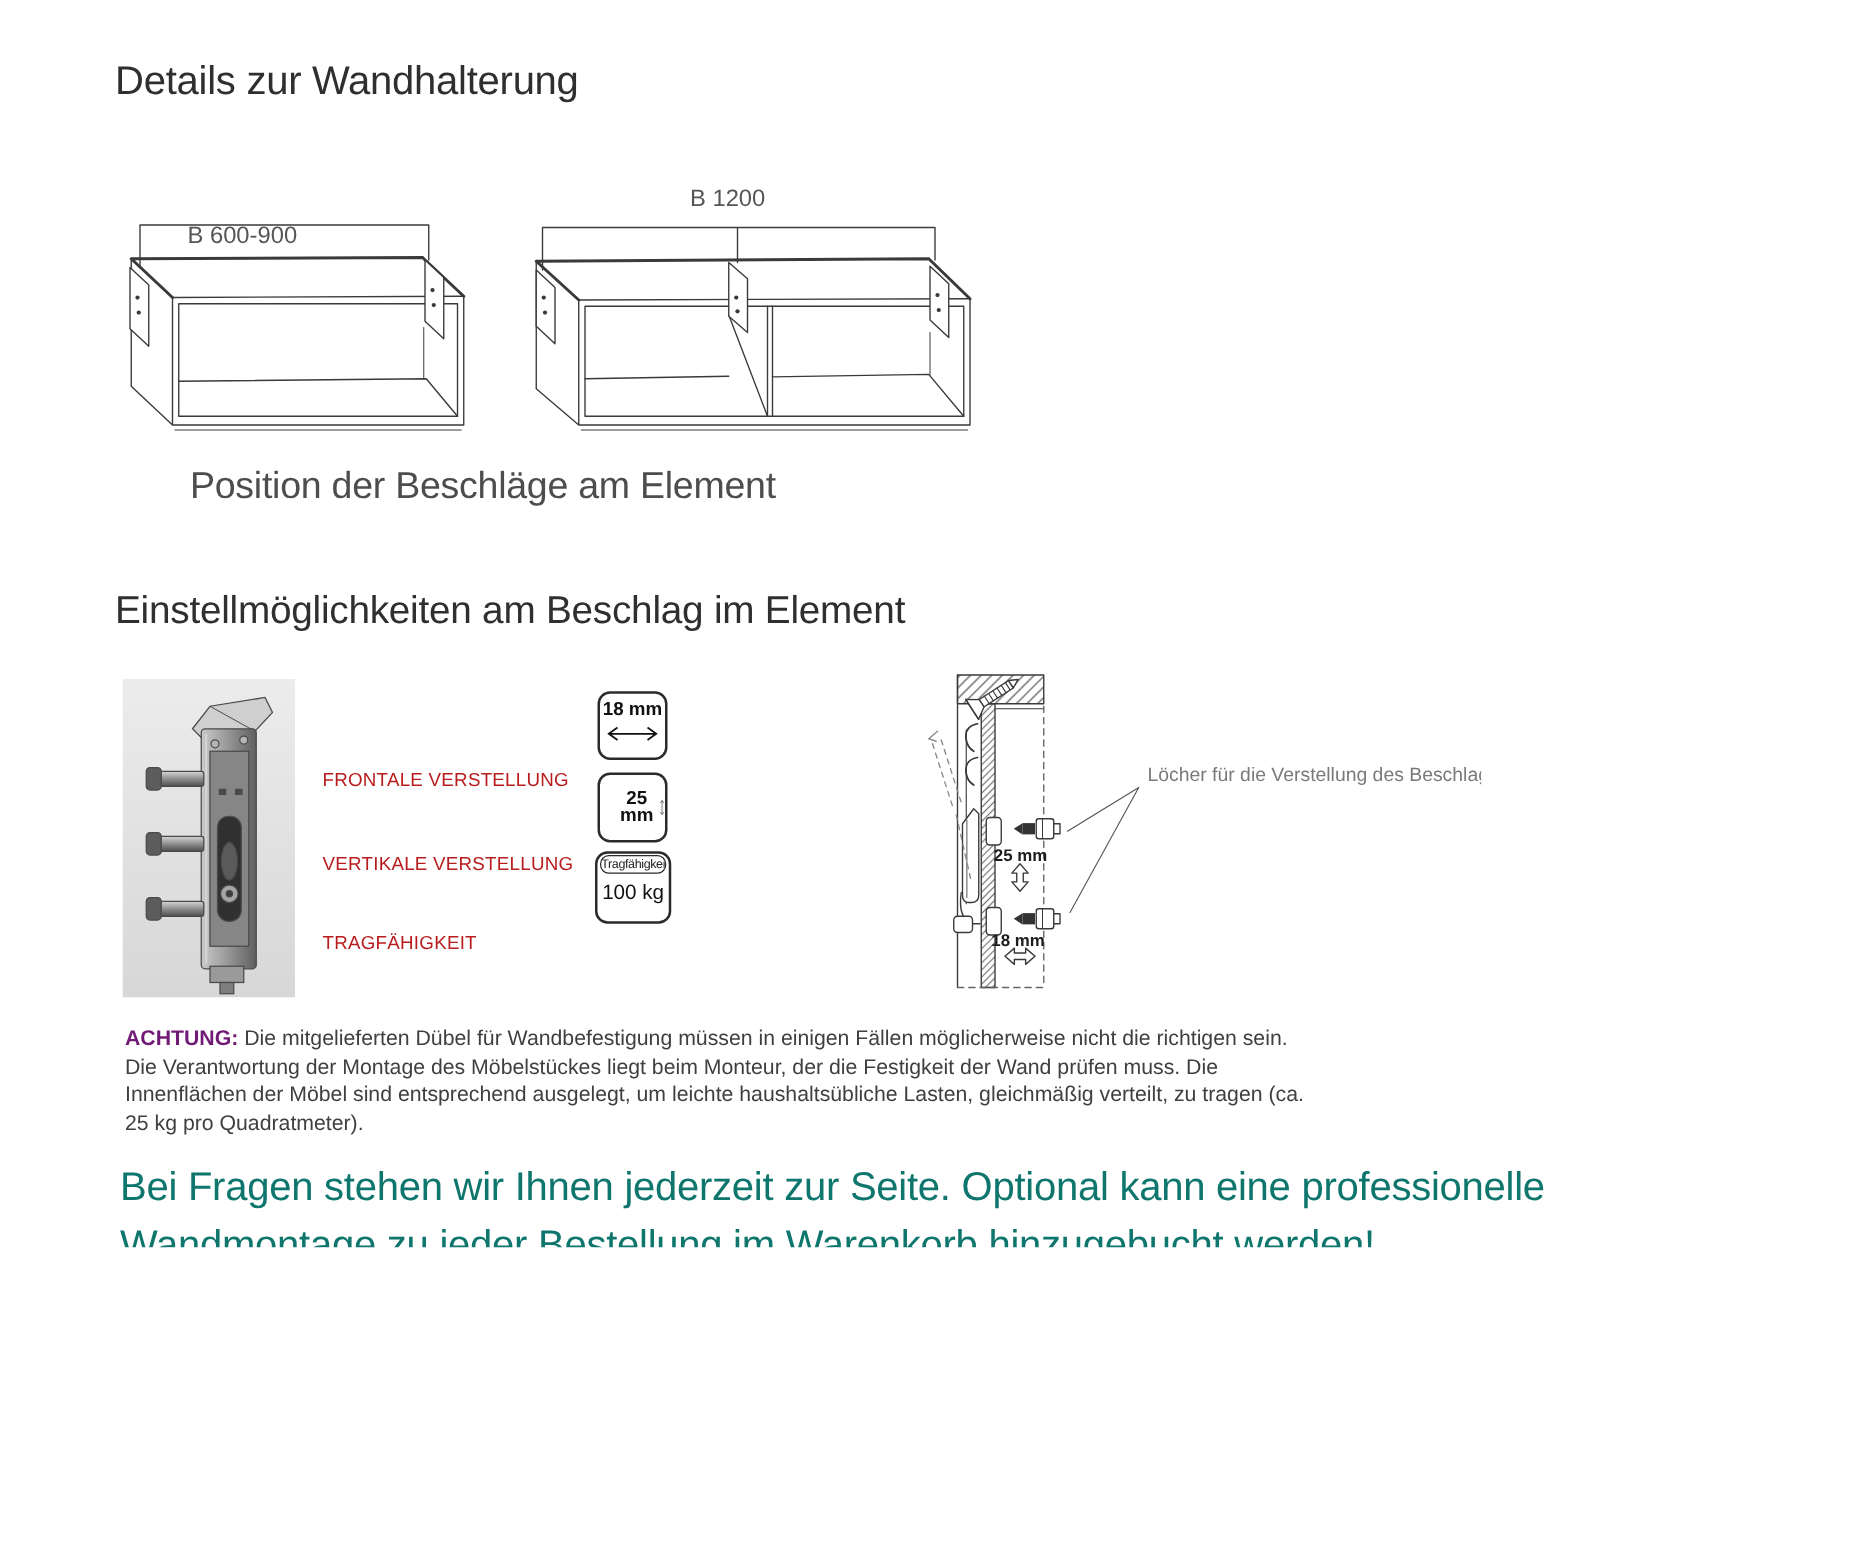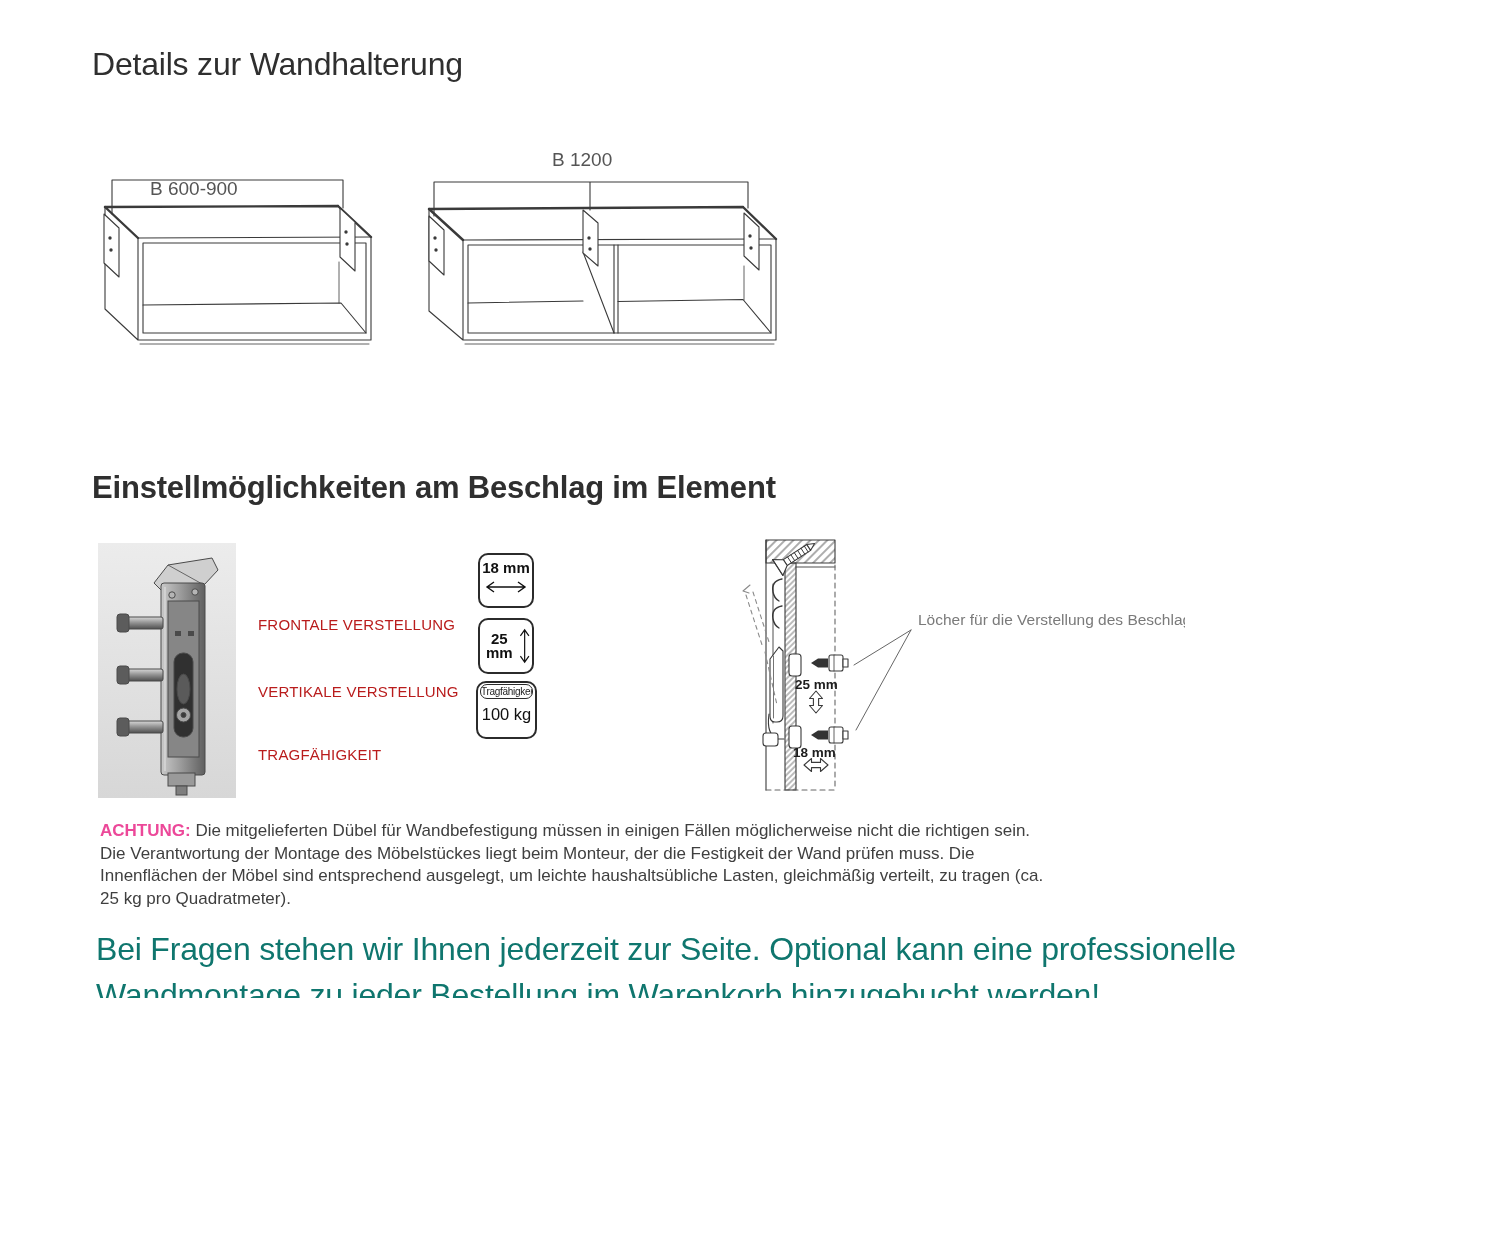--- a/index.html
+++ b/index.html
@@ -1,39 +1,39 @@
 <!DOCTYPE html>
 <html><head>
 <meta charset="utf-8">
 <style>
   html,body{margin:0;padding:0;background:#fff;}
   .page{position:relative;width:1500px;height:998px;background:#fff;overflow:hidden;
         font-family:"Liberation Sans","DejaVu Sans",sans-serif;color:#2f2f2f;}
   .abs{position:absolute;margin:0;}
   .h1{left:92px;top:46px;font-size:32px;font-weight:300;letter-spacing:-.2px;color:#2f2f2f;}
-  .h2{left:92px;top:470px;font-size:31px;font-weight:700;letter-spacing:-.2px;color:#2f2f2f;}
+  .h2{left:92px;top:470px;font-size:31px;font-weight:400;letter-spacing:-.2px;color:#2f2f2f;}
   .caption{left:152px;top:372px;font-size:30px;font-weight:300;letter-spacing:-.2px;color:#4d4d4d;}
   .dlabel{font-size:19px;color:#555;}
   .dlabel-left{left:150px;top:146px;margin-top:32px;}
   .dlabel-right{left:552px;top:149px;}
   .feat{left:258px;font-size:15px;color:#b91c1c;letter-spacing:.2px;white-space:nowrap;margin-top:40px;}
   .feat-1{top:576px;}.feat-2{top:643px;}.feat-3{top:706px;}
   .mbox{border:2px solid #2b2b2b;border-radius:10px;box-sizing:border-box;background:#fff;}
   .box18{left:478px;top:553px;width:56px;height:55px;}
-  .box25{left:478px;top:618px;width:56px;height:56px;display:flex;align-items:center;padding-left:6px;}
+  .box25{left:478px;top:618px;width:56px;height:56px;display:flex;align-items:center;padding-left:16px;}
   .boxcap{left:476px;top:681px;width:61px;height:58px;text-align:center;}
   .b-top{font-weight:bold;font-size:15px;text-align:center;margin-top:4px;color:#111;white-space:nowrap;}
   .b-arrow-h{display:block;margin:3px auto 0;}
   .v-col{font-weight:bold;font-size:15px;line-height:14px;color:#111;text-align:center;}
   .cap-title{font-size:10px;letter-spacing:-.3px;border:1.2px solid #2b2b2b;border-radius:7px;
              margin:1px 2px 0;padding:1px 0;color:#222;white-space:nowrap;overflow:hidden;}
   .cap-val{font-weight:normal;font-size:16.5px;margin-top:6px;color:#111;}
   .catas{left:562px;top:571px;font-size:16px;line-height:19.5px;color:#8c8c8c;white-space:nowrap;}
   .warning{left:100px;top:820px;width:945px;font-size:17px;line-height:22.5px;color:#3f3f3f;}
-  .warning b{color:#ec4899;margin-top:25px;}
+  .warning b{color:#701a75;margin-top:25px;}
   .footer{left:96px;top:926px;width:1260px;font-size:32px;font-weight:300;line-height:46px;
           letter-spacing:-.2px;color:#0f766e;}
 </style>
 </head>
 <body>
 
 <div class="page">
 
   <div class="abs h1">Details zur Wandhalterung</div>
 
@@ -82,20 +82,21 @@
         <circle cx="10" cy="68" r="1.7"></circle>
           <circle cx="11" cy="80" r="1.7"></circle>
         <circle cx="164" cy="68" r="1.7"></circle>
           <circle cx="165" cy="79" r="1.7"></circle>
         <circle cx="325" cy="66" r="1.7"></circle>
           <circle cx="326" cy="78" r="1.7"></circle>
       </g>
     </g>
   </svg>
 
+  <div class="abs caption">Position der Beschläge am Element</div>
 
   <div class="abs h2">Einstellmöglichkeiten am Beschlag im Element</div>
 
   <svg class="abs" style="left:98px;top:543px" width="138" height="255" viewBox="0 0 138 255">
     <defs>
       <linearGradient id="met" x1="0" y1="0" x2="1" y2="0">
         <stop offset="0" stop-color="#c9c9c9"></stop>
           <stop offset="0.45" stop-color="#9b9b9b"></stop>
           <stop offset="1" stop-color="#5f5f5f"></stop>
       </linearGradient>

